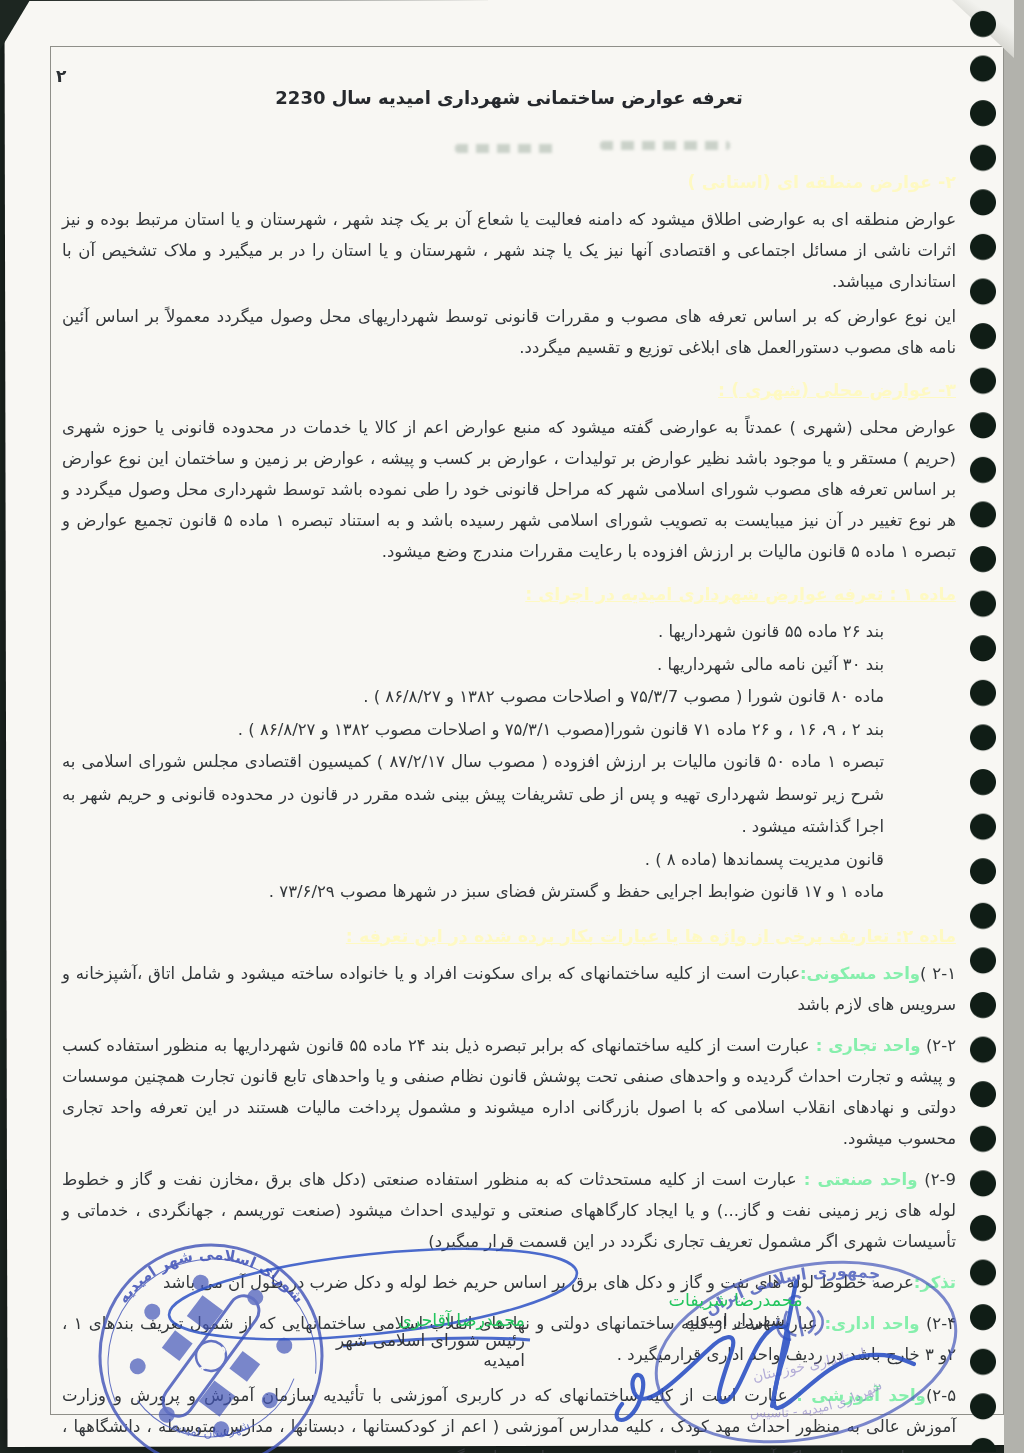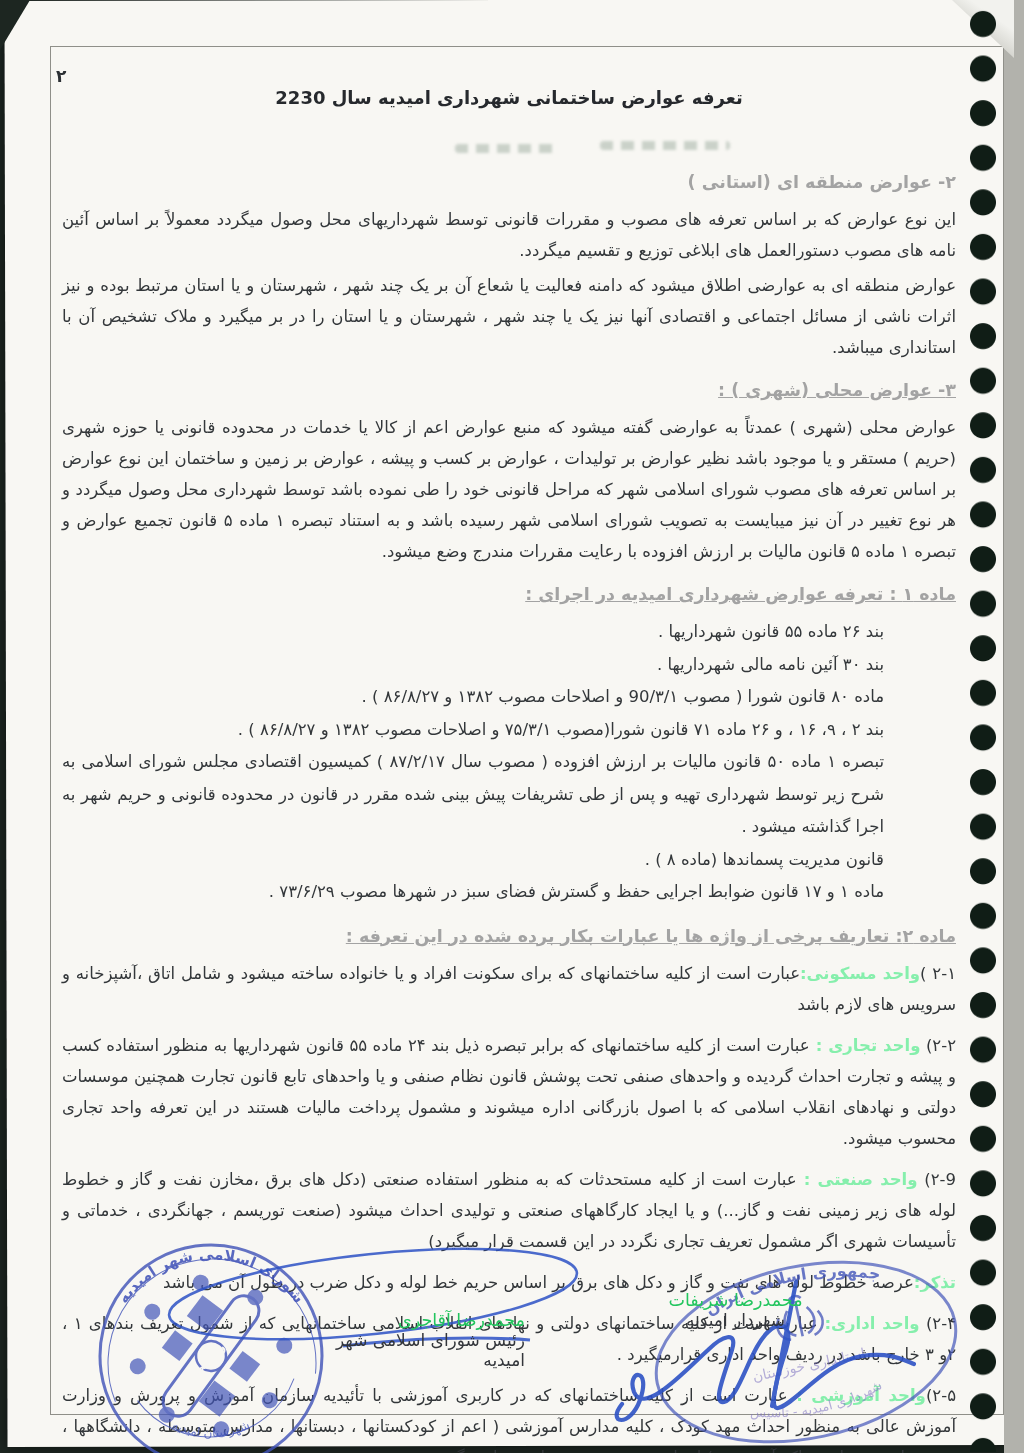--- a/index.html
+++ b/index.html
@@ -31,21 +31,21 @@
   
   .smudge{position:absolute;height:9px;border-radius:4px;filter:blur(1.4px);opacity:.4;z-index:2;
           background:repeating-linear-gradient(90deg,rgba(96,122,104,.75) 0 13px,transparent 13px 21px);}
   .smudge.s1{left:600px;top:141px;width:130px;}
   .smudge.s2{left:455px;top:144px;width:105px;}
 
   
   .content{position:absolute;right:68px;left:62px;top:66px;z-index:3;direction:rtl;
            color:#33373a;font-size:16.5px;line-height:31px;text-align:justify;}
   .doc-title{text-align:center;font-weight:bold;font-size:18px;color:#26292d;margin:16px 0 0 0;}
-  h2.sec{font-size:17.5px;color:#a3a3a3;margin:12px 0 6px 0;}
+  h2.sec{font-size:17.5px;color:#fef9c3;margin:12px 0 6px 0;}
   .sec-regional{margin-top:54px !important;}
   .content p{margin:0 0 4px 0;}
   h2.sec.mt{margin-top:12px;text-decoration:underline;}
   .law-list{margin:2px 0 0 0;}
   .law-item{padding-right:72px;line-height:32.5px;}
   .def{margin:0 0 10px 0 !important;}
   .def-term{color:#86efac;}
 
   
   .sig-zone{position:absolute;left:0;top:1238px;width:1024px;height:215px;z-index:5;}
@@ -68,34 +68,34 @@
   <div class="holes"></div>
 
   <div class="page-number">۲</div>
   <div class="smudge s1"></div>
   <div class="smudge s2"></div>
 
   <div class="content">
     <div class="doc-title">تعرفه عوارض ساختمانی شهرداری امیدیه سال 2230</div>
 
     <h2 class="sec sec-regional">۲- عوارض منطقه ای (استانی )</h2>
+    <p>عوارض منطقه ای به عوارضی اطلاق میشود که دامنه فعالیت یا شعاع آن بر یک چند شهر ، شهرستان و یا استان مرتبط بوده و نیز اثرات ناشی از مسائل اجتماعی و اقتصادی آنها نیز یک یا چند شهر ، شهرستان و یا استان را در بر میگیرد و ملاک تشخیص آن با استانداری میباشد.</p>
     <p>این نوع عوارض که بر اساس تعرفه های مصوب و مقررات قانونی توسط شهرداریهای محل وصول میگردد معمولاً بر اساس آئین نامه های مصوب دستورالعمل های ابلاغی توزیع و تقسیم میگردد.</p>
-    <p>عوارض منطقه ای به عوارضی اطلاق میشود که دامنه فعالیت یا شعاع آن بر یک چند شهر ، شهرستان و یا استان مرتبط بوده و نیز اثرات ناشی از مسائل اجتماعی و اقتصادی آنها نیز یک یا چند شهر ، شهرستان و یا استان را در بر میگیرد و ملاک تشخیص آن با استانداری میباشد.</p>
 
     <h2 class="sec mt">۳- عوارض محلی (شهری ) :</h2>
     <p>عوارض محلی (شهری ) عمدتاً به عوارضی گفته میشود که منبع عوارض اعم از کالا یا خدمات در محدوده قانونی یا حوزه شهری (حریم ) مستقر و یا موجود باشد نظیر عوارض بر تولیدات ، عوارض بر کسب و پیشه ، عوارض بر زمین و ساختمان این نوع عوارض بر اساس تعرفه های مصوب شورای اسلامی شهر که مراحل قانونی خود را طی نموده باشد توسط شهرداری محل وصول میگردد و هر نوع تغییر در آن نیز میبایست به تصویب شورای اسلامی شهر رسیده باشد و به استناد تبصره ۱ ماده ۵ قانون تجمیع عوارض و تبصره ۱ ماده ۵ قانون مالیات بر ارزش افزوده با رعایت مقررات مندرج وضع میشود.</p>
 
     <h2 class="sec mt">ماده ۱ : تعرفه عوارض شهرداری امیدیه در اجرای :</h2>
     <div class="law-list">
 
         <div class="law-item">بند ۲۶ ماده ۵۵ قانون شهرداریها .</div>
 
         <div class="law-item">بند ۳۰ آئین نامه مالی شهرداریها .</div>
 
-        <div class="law-item">ماده ۸۰ قانون شورا ( مصوب 90/۳/۱ و اصلاحات مصوب ۱۳۸۲ و ۸۶/۸/۲۷ ) .</div>
+        <div class="law-item">ماده ۸۰ قانون شورا ( مصوب ۷۵/۳/7 و اصلاحات مصوب ۱۳۸۲ و ۸۶/۸/۲۷ ) .</div>
 
         <div class="law-item">بند ۲ ، ۹، ۱۶ ، و ۲۶ ماده ۷۱ قانون شورا(مصوب ۷۵/۳/۱ و اصلاحات مصوب ۱۳۸۲ و ۸۶/۸/۲۷ ) .</div>
 
         <div class="law-item">تبصره ۱ ماده ۵۰ قانون مالیات بر ارزش افزوده ( مصوب سال ۸۷/۲/۱۷ ) کمیسیون اقتصادی مجلس شورای اسلامی به شرح زیر توسط شهرداری تهیه و پس از طی تشریفات پیش بینی شده مقرر در قانون در محدوده قانونی و حریم شهر به اجرا گذاشته میشود .</div>
 
         <div class="law-item">قانون مدیریت پسماندها (ماده ۸ ) .</div>
 
         <div class="law-item">ماده ۱ و ۱۷ قانون ضوابط اجرایی حفظ و گسترش فضای سبز در شهرها مصوب ۷۳/۶/۲۹ .</div>
 
       </div>

